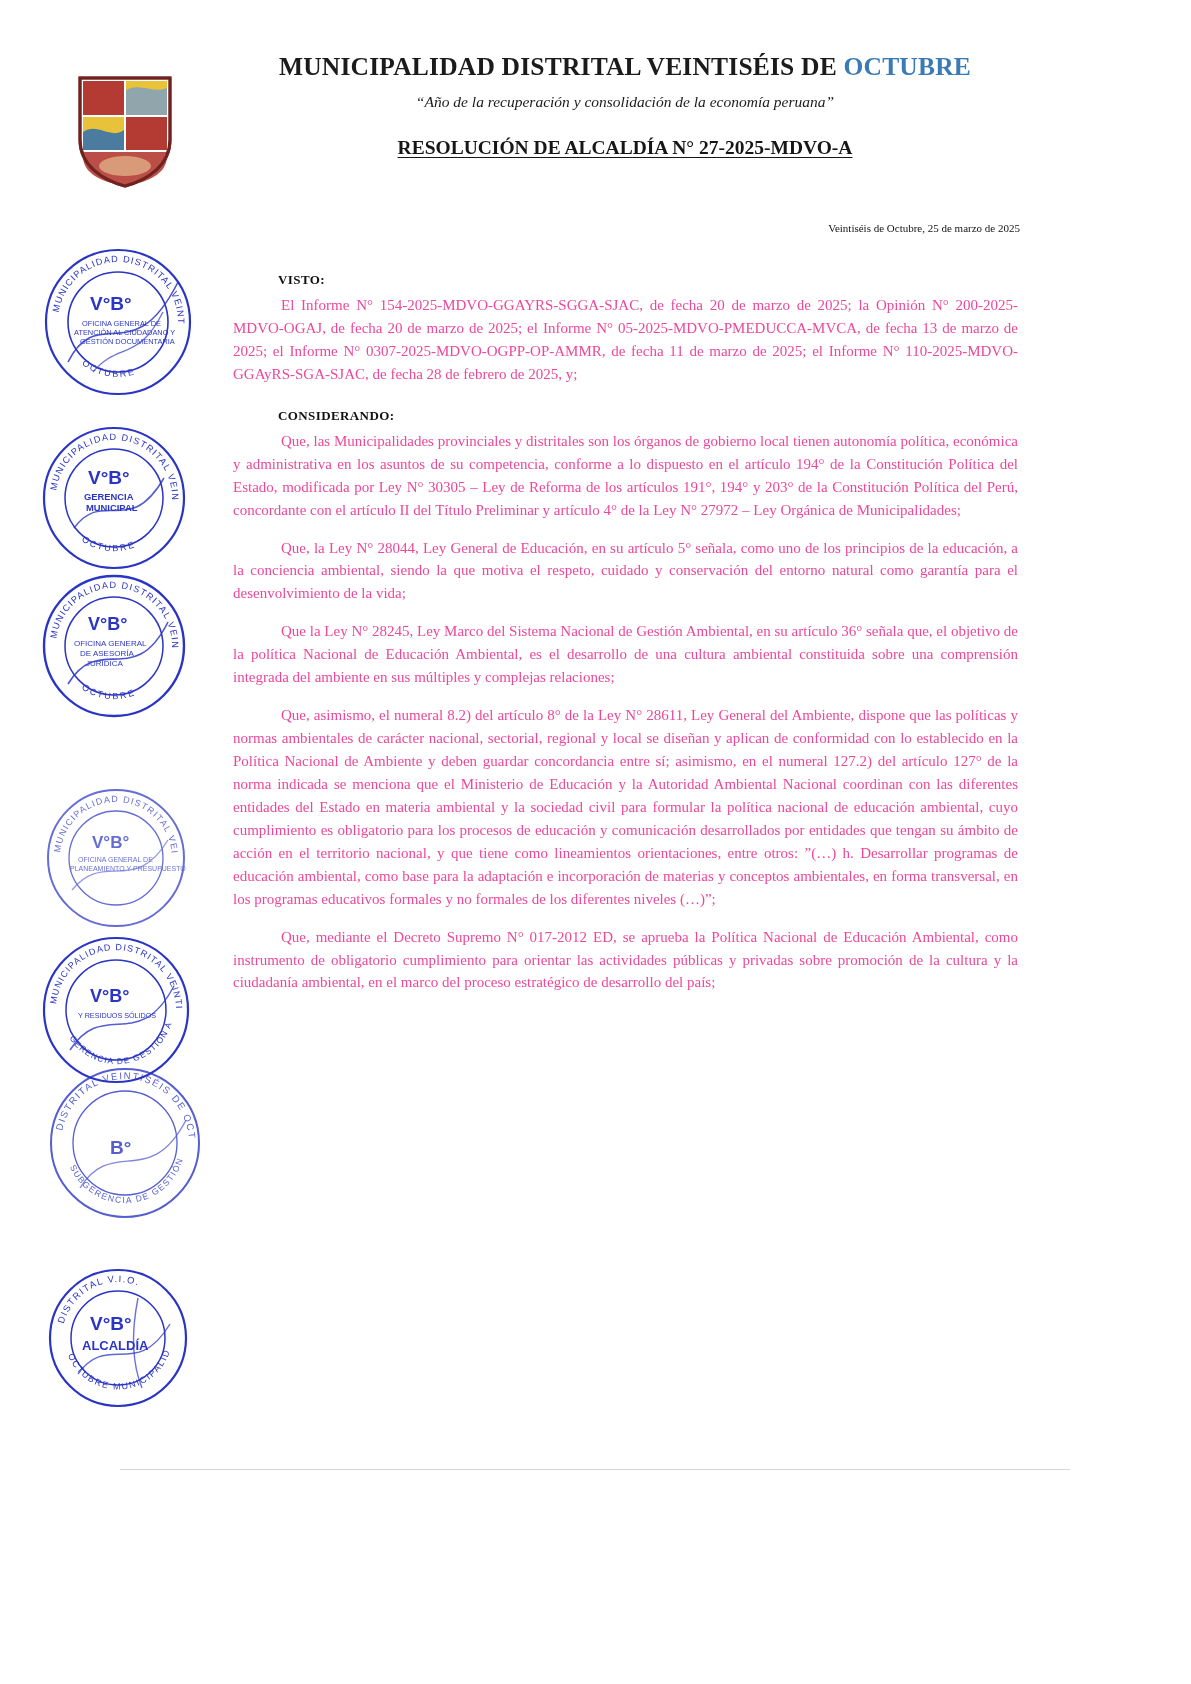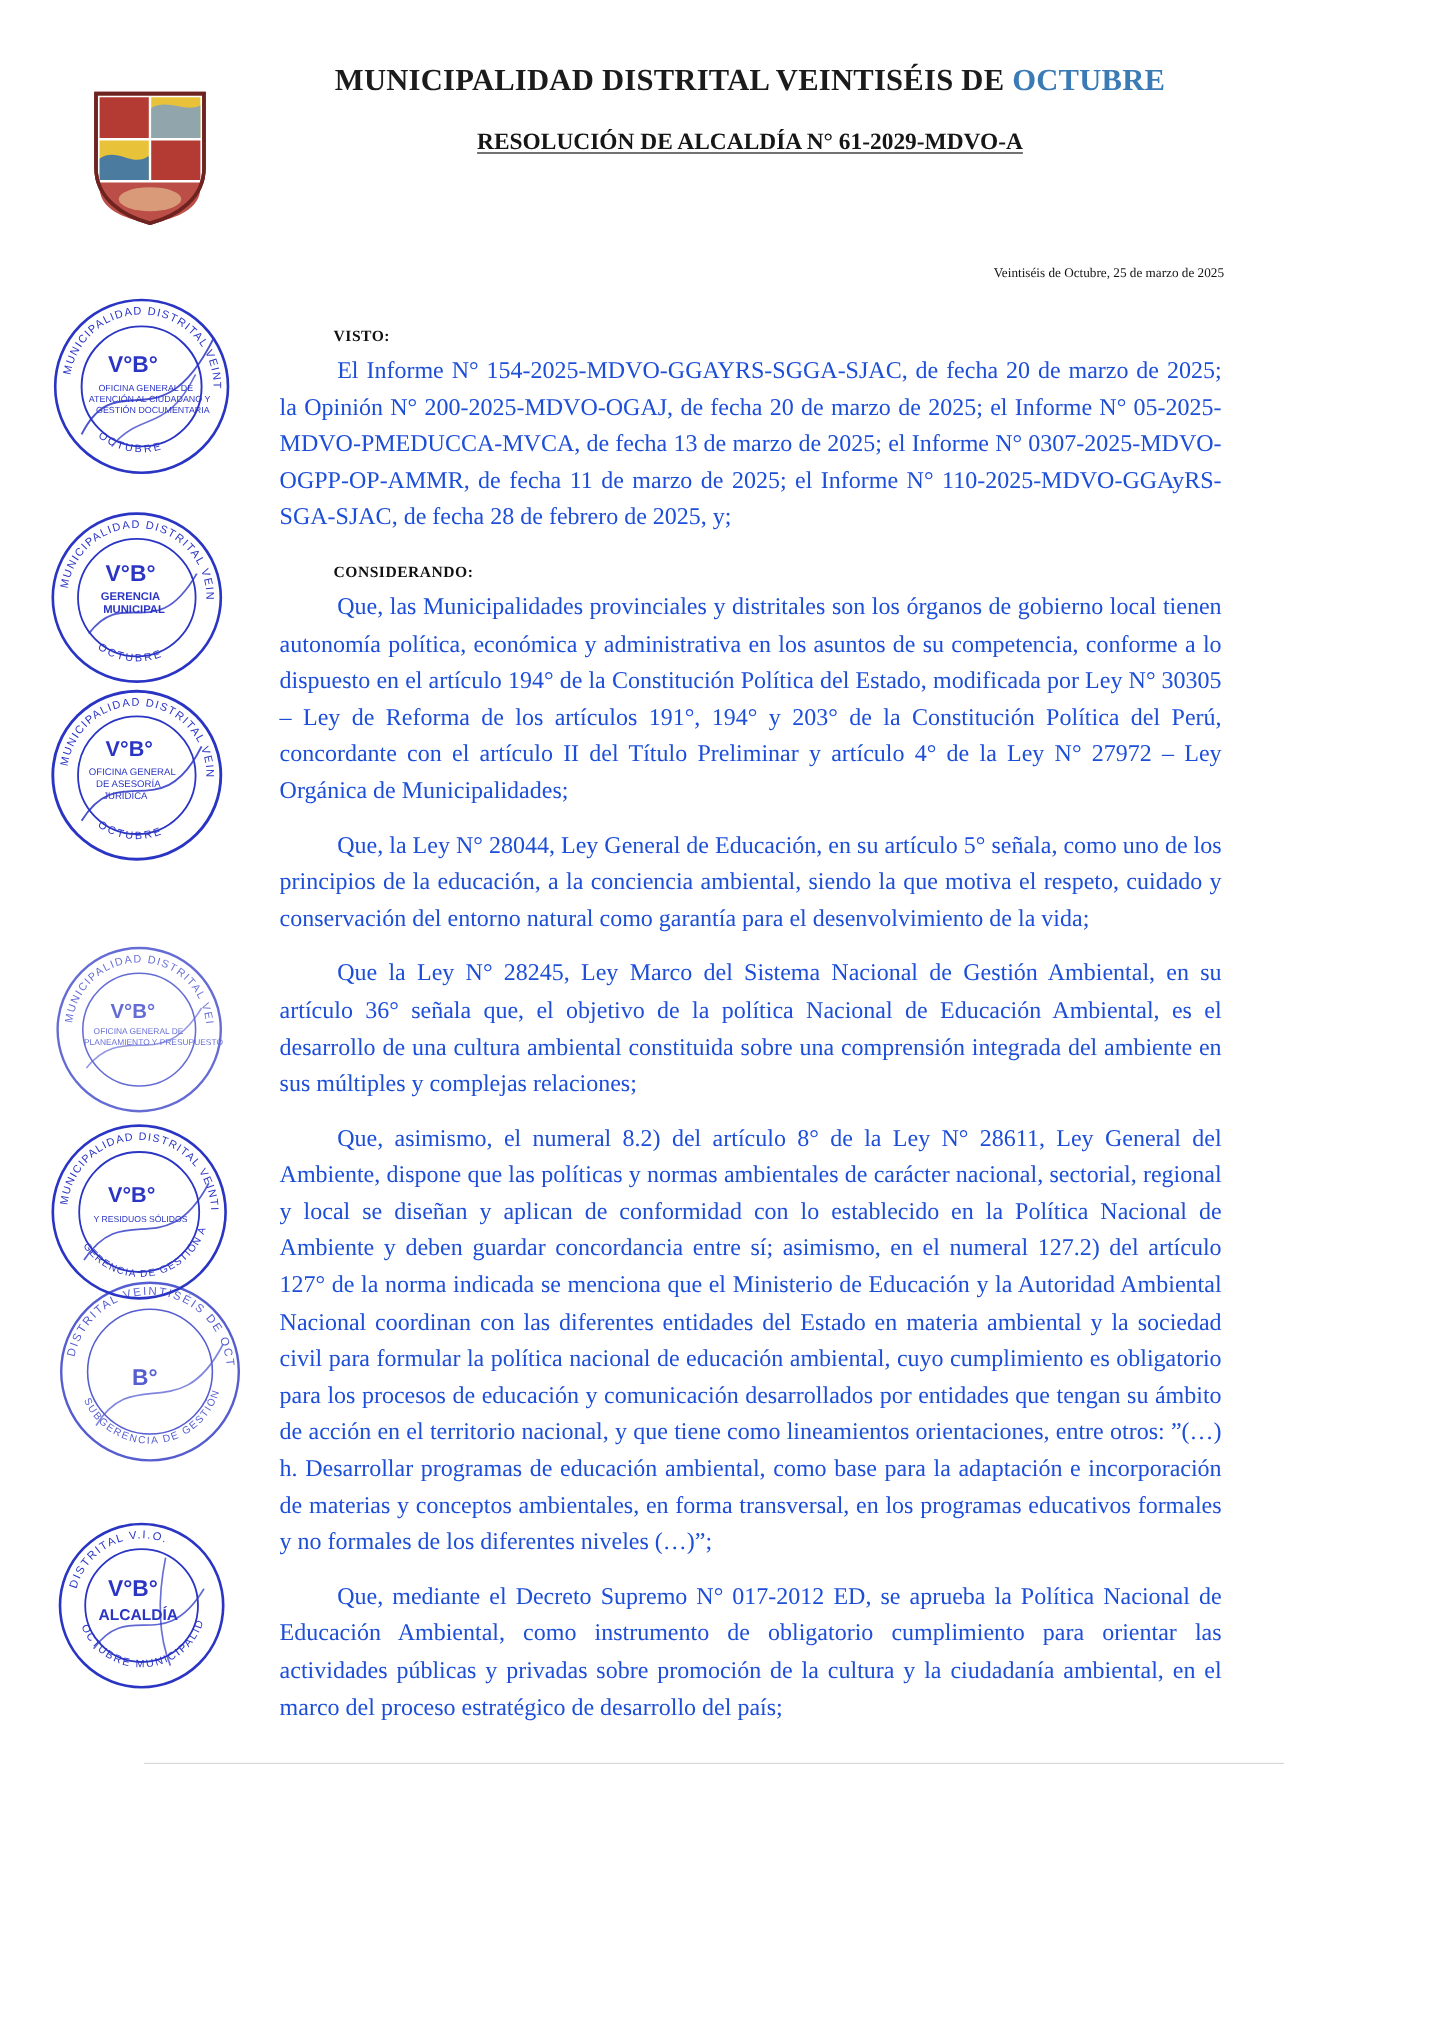--- a/index.html
+++ b/index.html
@@ -81,26 +81,26 @@
   }
   .heading {
     font-size: 13px;
     font-weight: 700;
     letter-spacing: .4px;
     margin: 0 0 6px 45px;
   }
   .heading.second { margin-top: 22px; }
 
   p.para {
-    font-size: 20px;
+    font-size: 15px;
     line-height: 1.53;
     text-align: justify;
     margin: 0 0 15px 0;
     text-indent: 48px;
-    color: #1d4ed8;
+    color: #ec4899;
   }
 
   
   .seal {
     position: absolute;
     color: #2b35c4;
   }
   .seal svg { display: block; }
 
   .footer-rule {
@@ -129,21 +129,22 @@
         <path d="M13 62 C28 52 40 70 54 60 L54 80 H13 Z" fill="#2f6fb0" opacity=".85"></path>
         <path d="M56 20 C70 12 84 24 97 18 L97 45 H56 Z" fill="#7a9ec9" opacity=".8"></path>
         <path d="M13 82 H97 V86 C97 104 78 112 55 116 C32 112 13 104 13 86 Z" fill="#b43b33" opacity=".9"></path>
         <ellipse cx="55" cy="96" rx="26" ry="10" fill="#f0d9a0" opacity=".55"></ellipse>
         <path d="M10 8 H100 V70 C100 95 78 110 55 116 C32 110 10 95 10 70 Z" fill="none" stroke="#6d2420" stroke-width="3"></path>
       </svg>
     </div>
 
     <div class="title-block">
       <div class="muni-title"><span>MUNICIPALIDAD DISTRITAL VEINTISÉIS DE </span><span class="accent">OCTUBRE</span></div>
-      <div class="reso-line">RESOLUCIÓN DE ALCALDÍA N° 61-2029-MDVO-A</div>
+      <div class="motto">“Año de la recuperación y consolidación de la economía peruana”</div>
+      <div class="reso-line">RESOLUCIÓN DE ALCALDÍA N° 27-2025-MDVO-A</div>
     </div>
 
     <div class="place-date">Veintiséis de Octubre, 25 de marzo de 2025</div>
   </div>
 
   <div class="seal" style="left:38px; top:242px;">
     <svg width="160" height="160" viewBox="0 0 160 160">
       <circle cx="80" cy="80" r="72" fill="none" stroke="#2b35c4" stroke-width="2.2"></circle>
       <circle cx="80" cy="80" r="50" fill="none" stroke="#2b35c4" stroke-width="1.6"></circle>
       <path id="arcA1" d="M20,80 A60,60 0 0,1 140,80" fill="none"></path>

